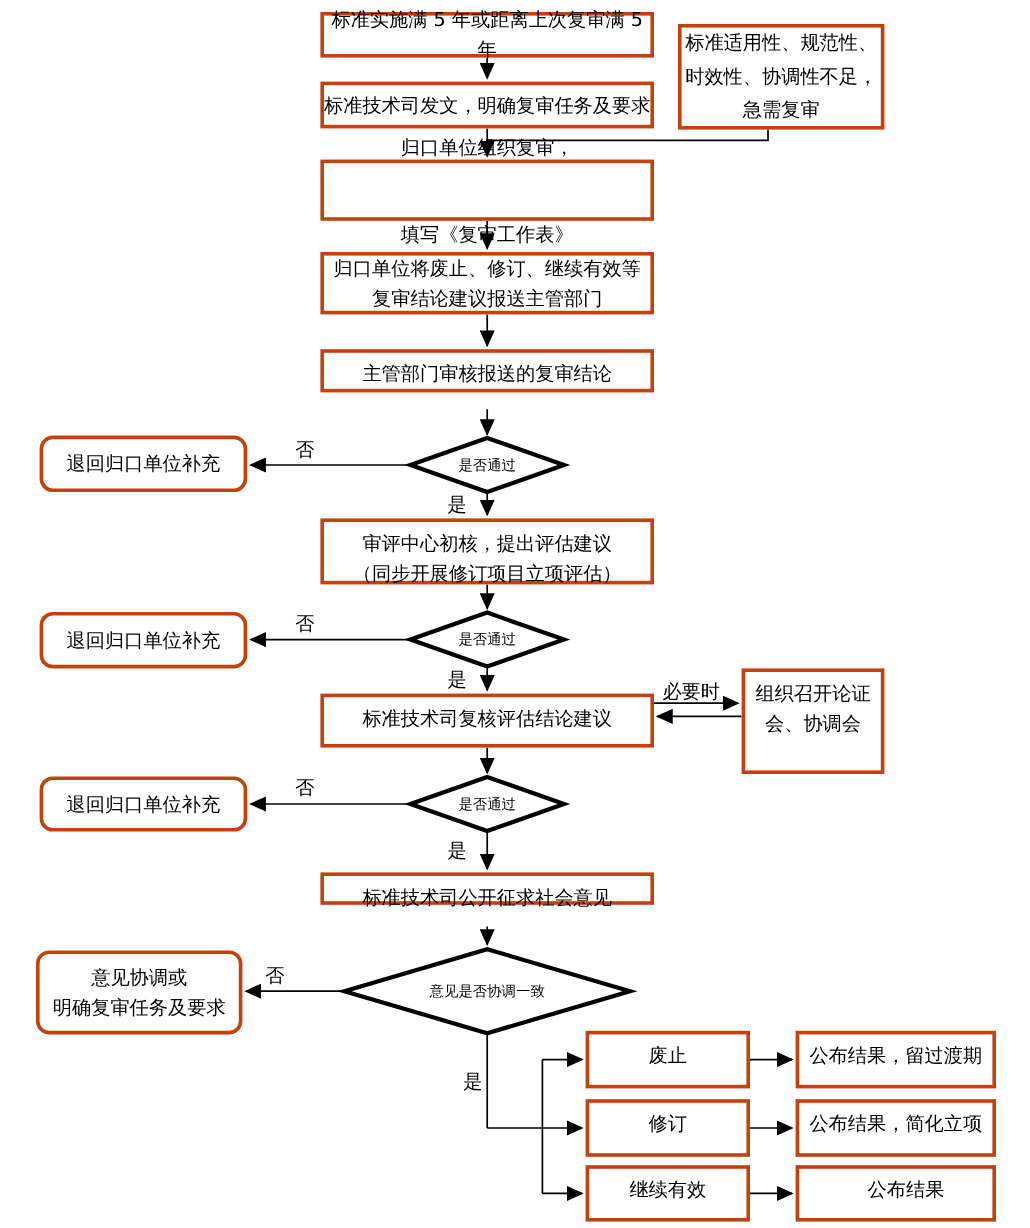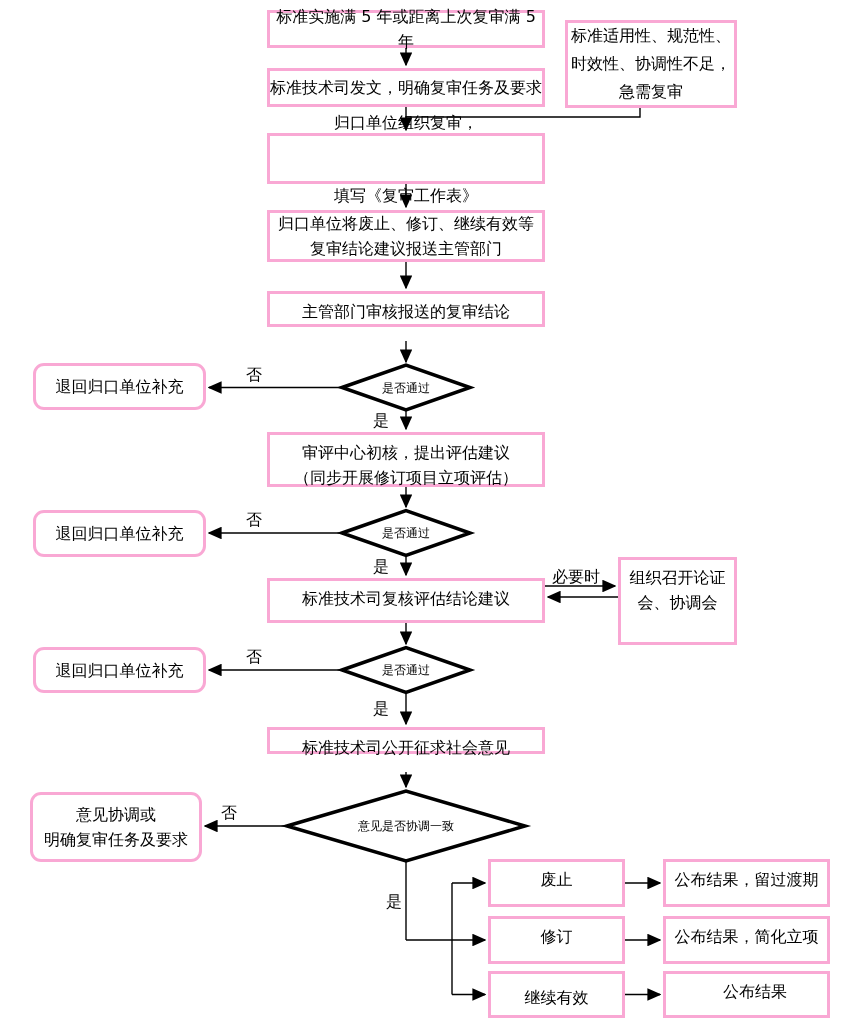--- a/index.html
+++ b/index.html
@@ -7,21 +7,21 @@
     position:relative;
     width:858px; height:1023px;
     background:#ffffff;
     font-family:"DejaVu Sans","Liberation Sans",sans-serif;
     color:#000;
     overflow:hidden;
   }
   #wires { position:absolute; left:0; top:0; width:858px; height:1023px; }
   .box {
     position:absolute; box-sizing:border-box;
-    border:3px solid #f9a8d4; background:#fff;
+    border:3px solid #c2410c; background:#fff;
     display:flex; flex-direction:column;
     align-items:center; justify-content:center;
     text-align:center; font-size:16px; line-height:25px;
   }
   .box.top { justify-content:flex-start; padding-top:5px; }
   .box.rounded { border-radius:11px; border-width:3.5px; }
   .box.side { line-height:28px; }
   .dlabel {
     position:absolute; text-align:center; font-size:12px; line-height:20px;
   }
@@ -166,20 +166,20 @@
     <div>公布结果，留过渡期</div>
   </div>
 
   <div class="box top" style="left:488px; top:916px; width:137px; height:48px;">
     <div>修订</div>
   </div>
   <div class="box top" style="left:663px; top:916px; width:167px; height:48px;">
     <div>公布结果，简化立项</div>
   </div>
 
-  <div class="box top" style="left:488px; top:971px; width:137px; height:47px;justify-content:center;">
+  <div class="box top" style="left:488px; top:971px; width:137px; height:47px;">
     <div>继续有效</div>
   </div>
   <div class="box top" style="left:663px; top:971px; width:167px; height:47px;padding-left:17px;">
     <div>公布结果</div>
   </div>
 
 </div>
 
 </body></html>

